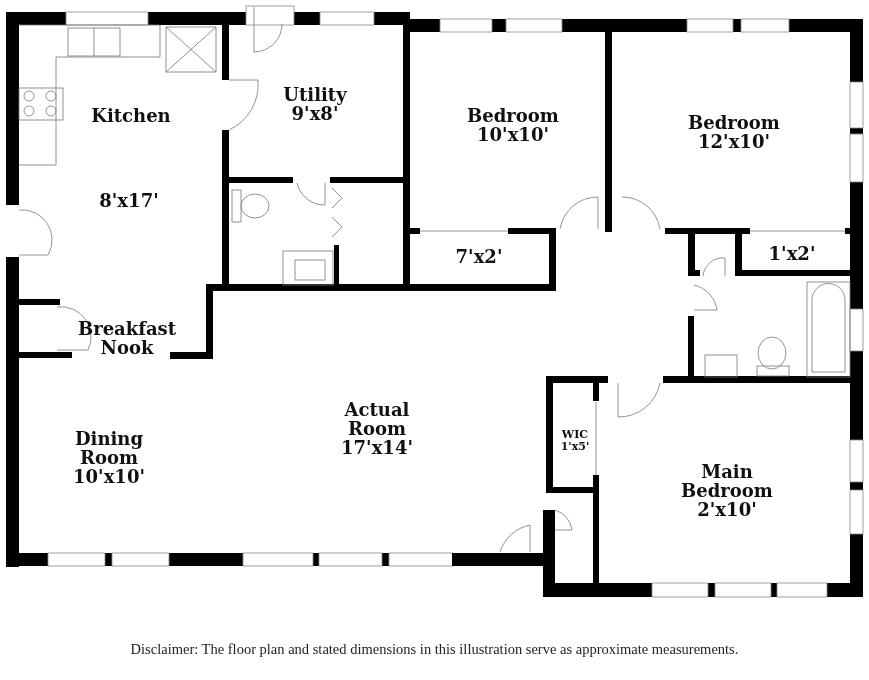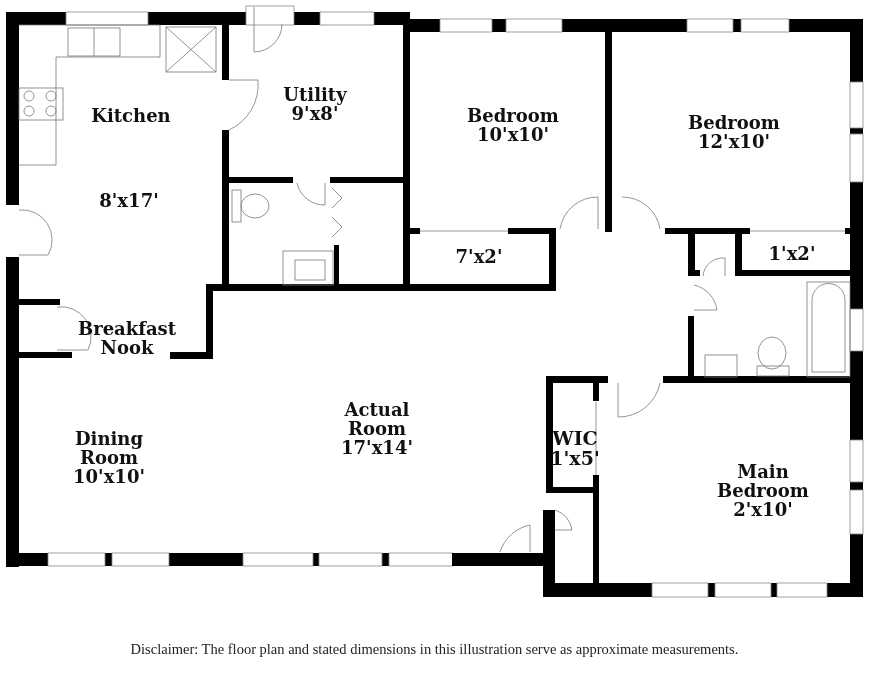--- a/index.html
+++ b/index.html
@@ -3,21 +3,21 @@
 <meta charset="utf-8">
 <style>
   html,body{margin:0;padding:0;background:#fff;}
   body{width:869px;height:680px;position:relative;overflow:hidden;font-family:"DejaVu Serif","Liberation Serif",serif;}
   svg.plan{position:absolute;left:0;top:0;}
   .wall{fill:#000;}
   .win{fill:#fff;stroke:#888;stroke-width:0.8;}
   .fx{fill:none;stroke:#777;stroke-width:0.8;}
   .door{fill:none;stroke:#888;stroke-width:0.9;}
   .label{position:absolute;text-align:center;font-weight:bold;color:#111;line-height:1.05;font-size:18px;transform:translateX(-50%);white-space:nowrap;}
-  .label.small{font-size:19px;}
+  .label.small{font-size:11px;}
   .disclaimer{position:absolute;left:0;width:869px;top:640px;text-align:center;font-family:"Liberation Serif",serif;font-size:14.5px;line-height:19px;color:#222;}
 </style>
 </head>
 <body>
 
 <svg class="plan" width="869" height="640" viewBox="0 0 869 640">
 
   <g>
 
     <rect class="wall" x="6" y="12" width="404" height="13"></rect>
@@ -193,21 +193,21 @@
   <div>Actual</div>
   <div>Room</div>
   <div>17'x14'</div>
 </div>
 
 <div class="label small" style="left:575px;top:429px;">
   <div>WIC</div>
   <div>1'x5'</div>
 </div>
 
-<div class="label" style="left:727px;top:463px;margin-left:36px;">
+<div class="label" style="left:727px;top:463px;">
   <div>Main</div>
   <div>Bedroom</div>
   <div>2'x10'</div>
 </div>
 
 <div class="disclaimer">
   <div>Disclaimer: The floor plan and stated dimensions in this illustration serve as approximate measurements.</div>
 </div>
 
 </body></html>

